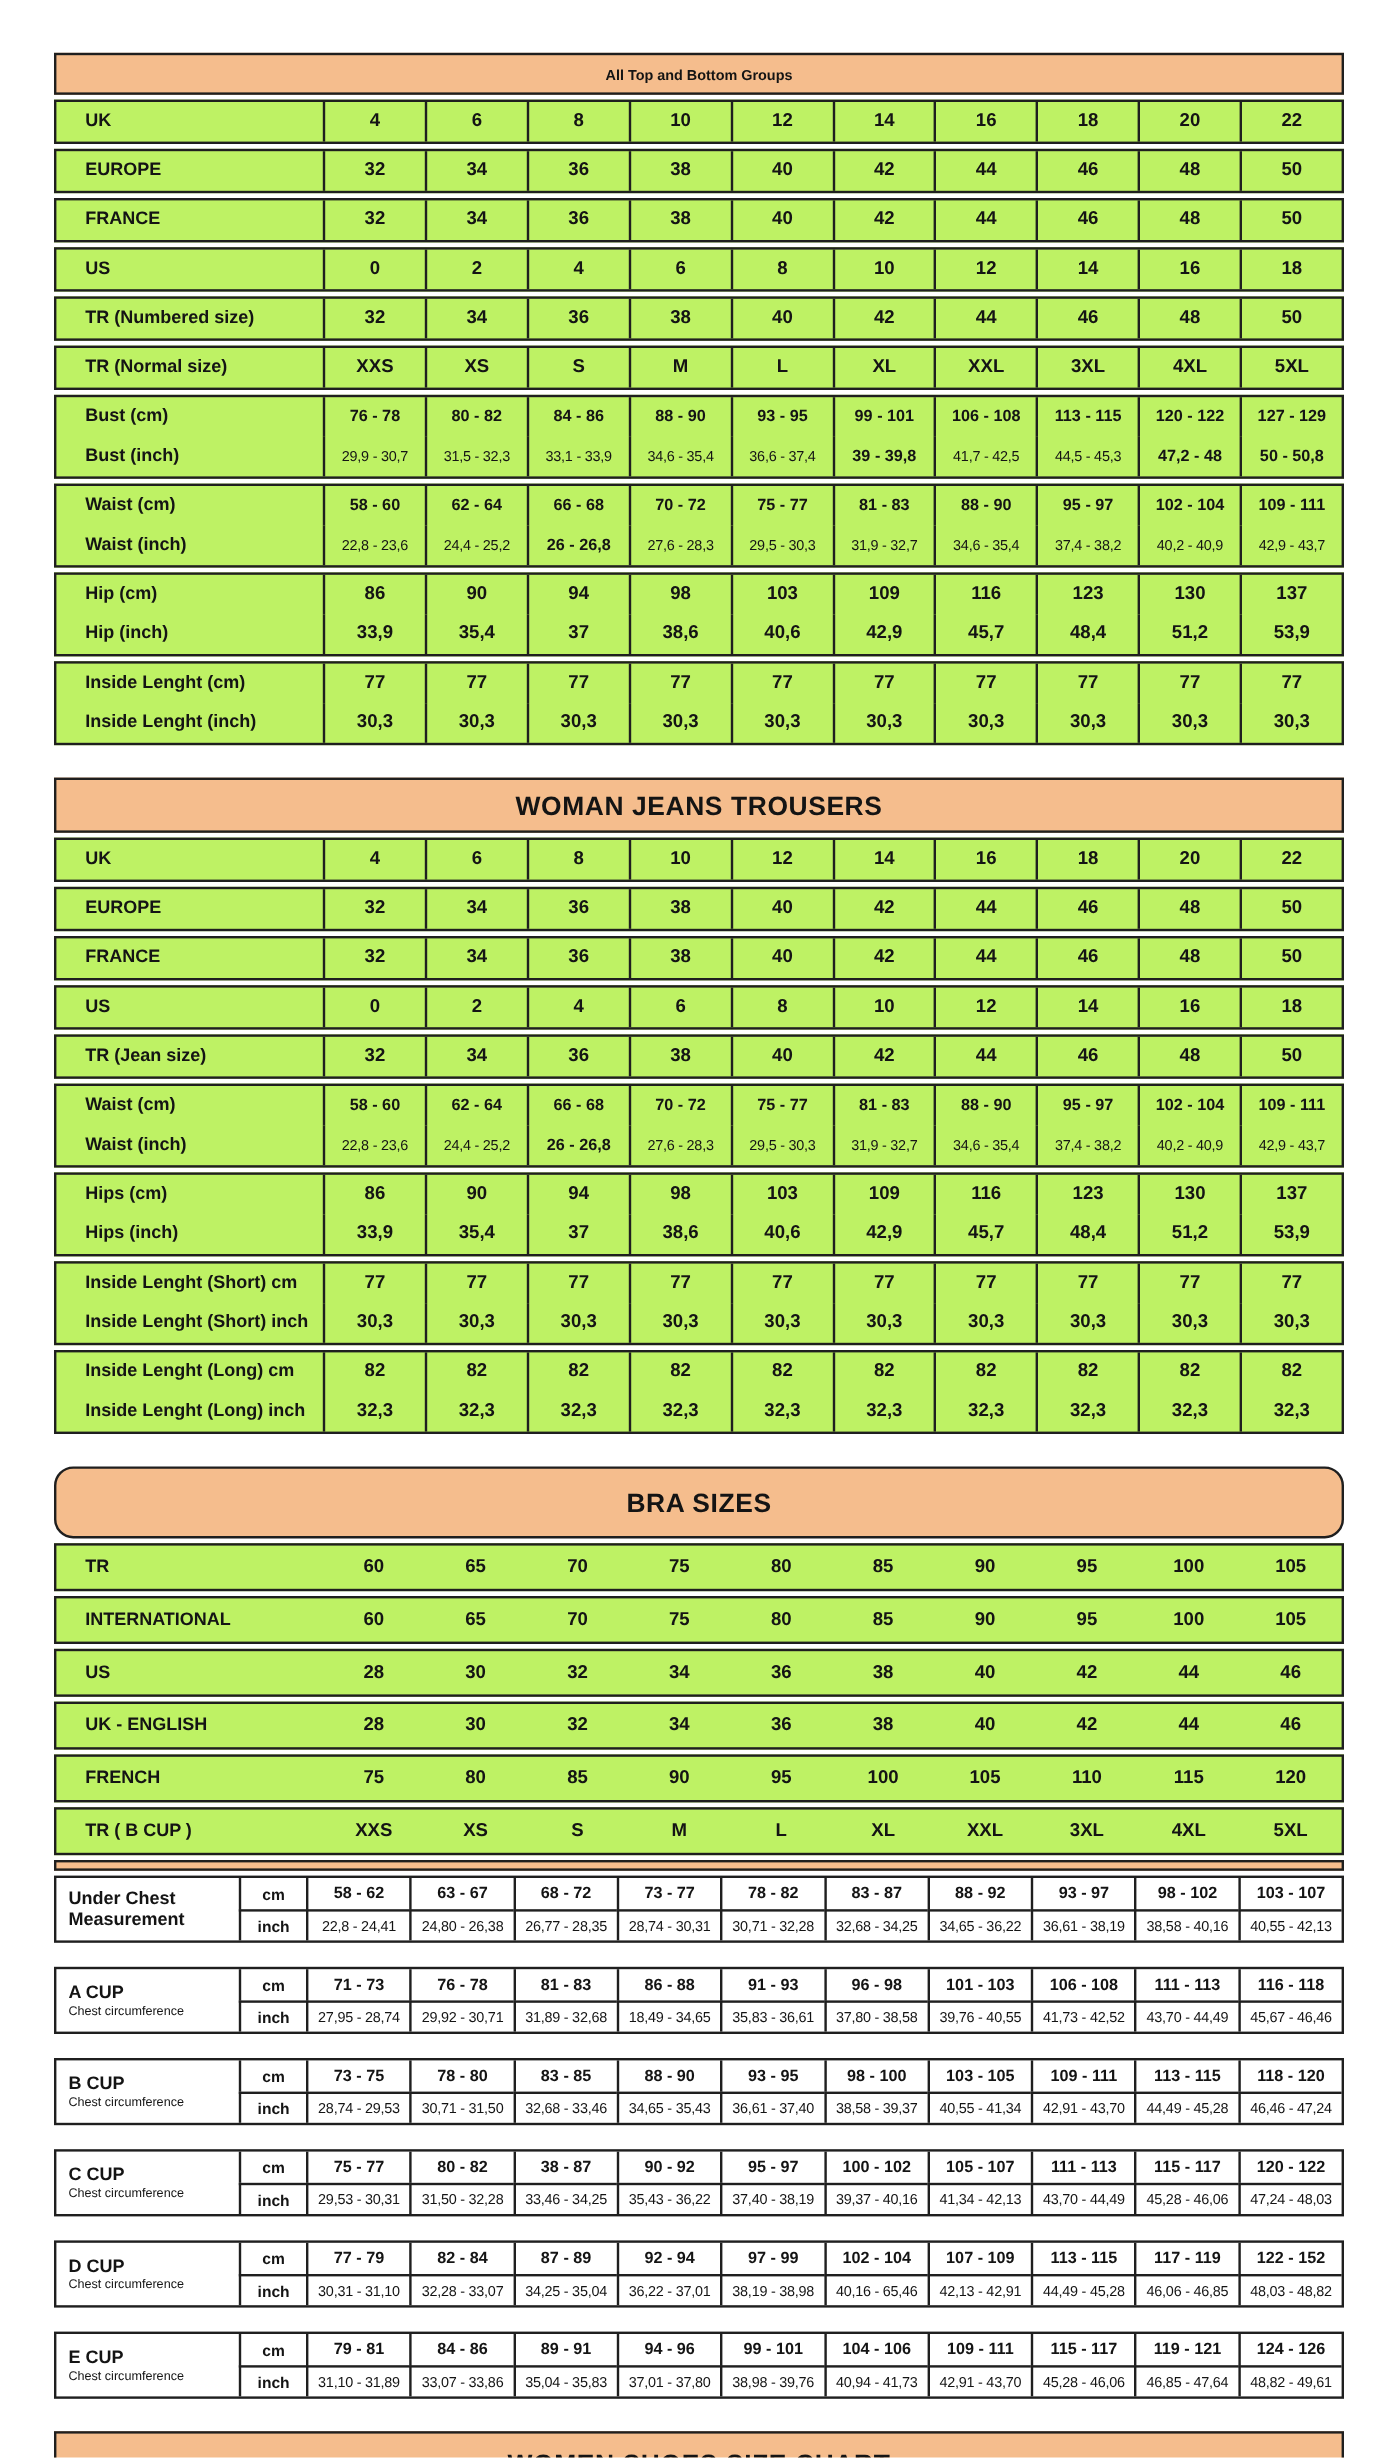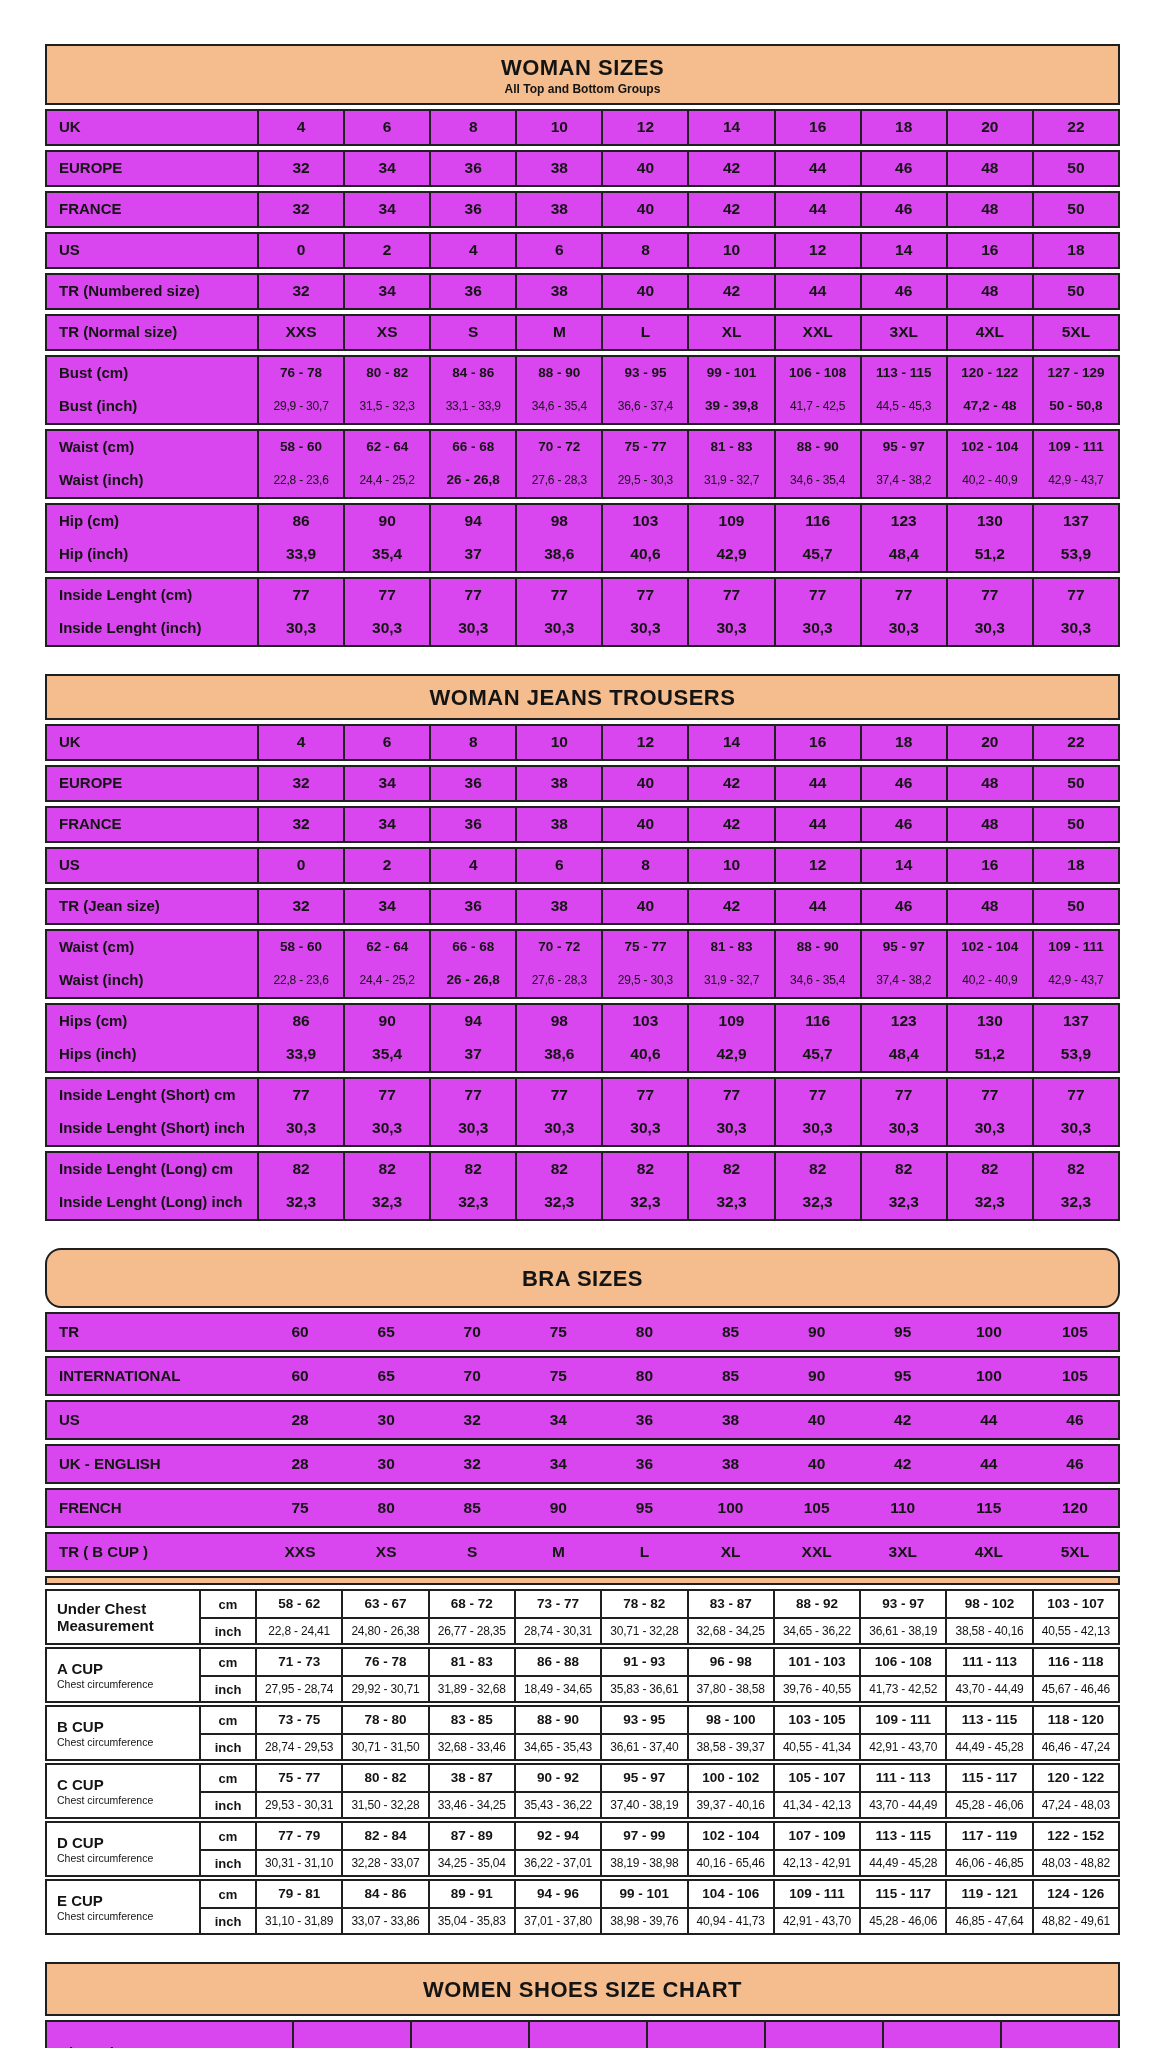--- a/index.html
+++ b/index.html
@@ -27,21 +27,22 @@
   }
   .title{font-size:22px;font-weight:700;letter-spacing:.5px;}
   .subtitle{font-size:12px;font-weight:700;margin-top:1px;}
   .subtitle:empty{display:none;}
   #bra-sizes .hdr{padding:16px 4px 14px;border-radius:16px;}
   #women-shoes .hdr{padding:13px 4px 11px;}
 
   .grp{
     border:2px solid var(--bd);
     margin-bottom:4px;
-    background:#d946ef;
+    background:#bef264;
+    padding-left:12px;
   }
   .groups > .grp:last-child{margin-bottom:0;}
 
   .srow{
     display:grid;
     grid-template-columns:210px repeat(10,1fr);
     align-items:stretch;
     min-height:33px;
   }
   #women-shoes .srow{grid-template-columns:245px repeat(7,1fr);}
@@ -64,21 +65,21 @@
   .val.sm{font-size:13.5px;font-weight:700;}
   .val.xs{font-size:12px;font-weight:400;letter-spacing:-0.2px;}
   .grp .val{border-left:2px solid var(--bd);}
   .grp.nov .val{border-left:none;}
 
   
   .cupgrp{
     display:grid;
     grid-template-columns:152px 56px repeat(10,1fr);
     border:2px solid var(--bd);
-    margin-bottom:2px;
+    margin-bottom:20px;
   }
   .cuplab{
     grid-row:1 / span 2;grid-column:1;
     display:flex;flex-direction:column;justify-content:center;
     padding:4px 4px 4px 10px;
   }
   .cupname{font-weight:700;font-size:15px;line-height:1.15;}
   .cupsub{font-size:10.5px;font-weight:400;margin-top:1px;}
   .cupsub:empty{display:none;}
   .cupgrp .unit{
@@ -96,21 +97,20 @@
     background:var(--accent);
     border:2px solid var(--bd);
     margin-bottom:4px;
   }
 </style>
 </head>
 <body>
 
 <section class="tbl" id="woman-sizes">
   <header class="hdr">
-    <div class="title">WOMAN SIZES</div>
     <div class="subtitle">All Top and Bottom Groups</div>
   </header>
   <div class="groups">
       <div class="grp">
         <div class="srow">
           <div class="lab">UK</div>
           <div class="val big">4</div>
           <div class="val big">6</div>
           <div class="val big">8</div>
           <div class="val big">10</div>

